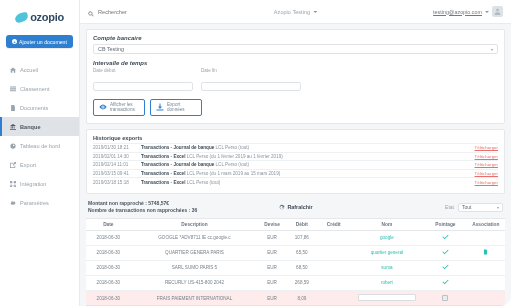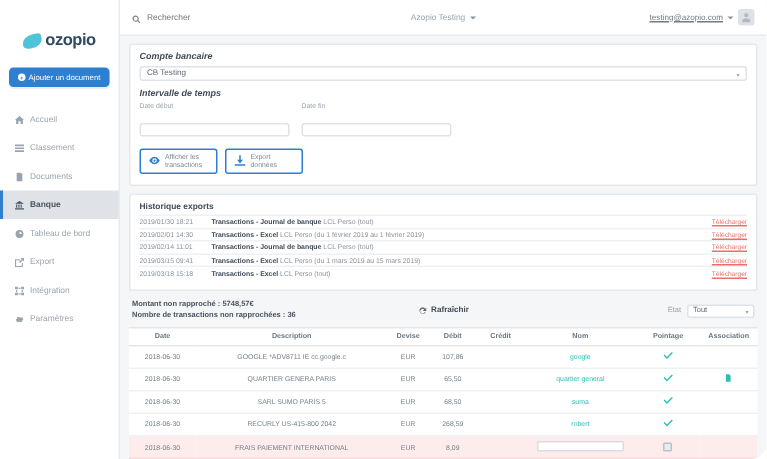--- a/index.html
+++ b/index.html
@@ -9,21 +9,21 @@
     background: #ffffff;
     overflow: hidden;
   }
   .app { position: relative; width: 511px; height: 306px; display: flex; background:#fff; }
 
   
   .sidebar {
     width: 80px; height: 306px;
     background: #ffffff;
     border-right: 1px solid #e8ebee;
-    padding-top: 14px;
+    padding-top: 4px;
     position: relative;
     z-index: 3;
   }
   .logo-wrap { display:flex; align-items:center; justify-content:center; height: 26px; gap:2px; }
   .logo-mark { width: 13px; height: 9px; position: relative; }
   .logo-mark .bird {
     position:absolute; inset:0;
     background: #4fc3d9;
     border-radius: 60% 20% 55% 30%;
     transform: rotate(-12deg);

